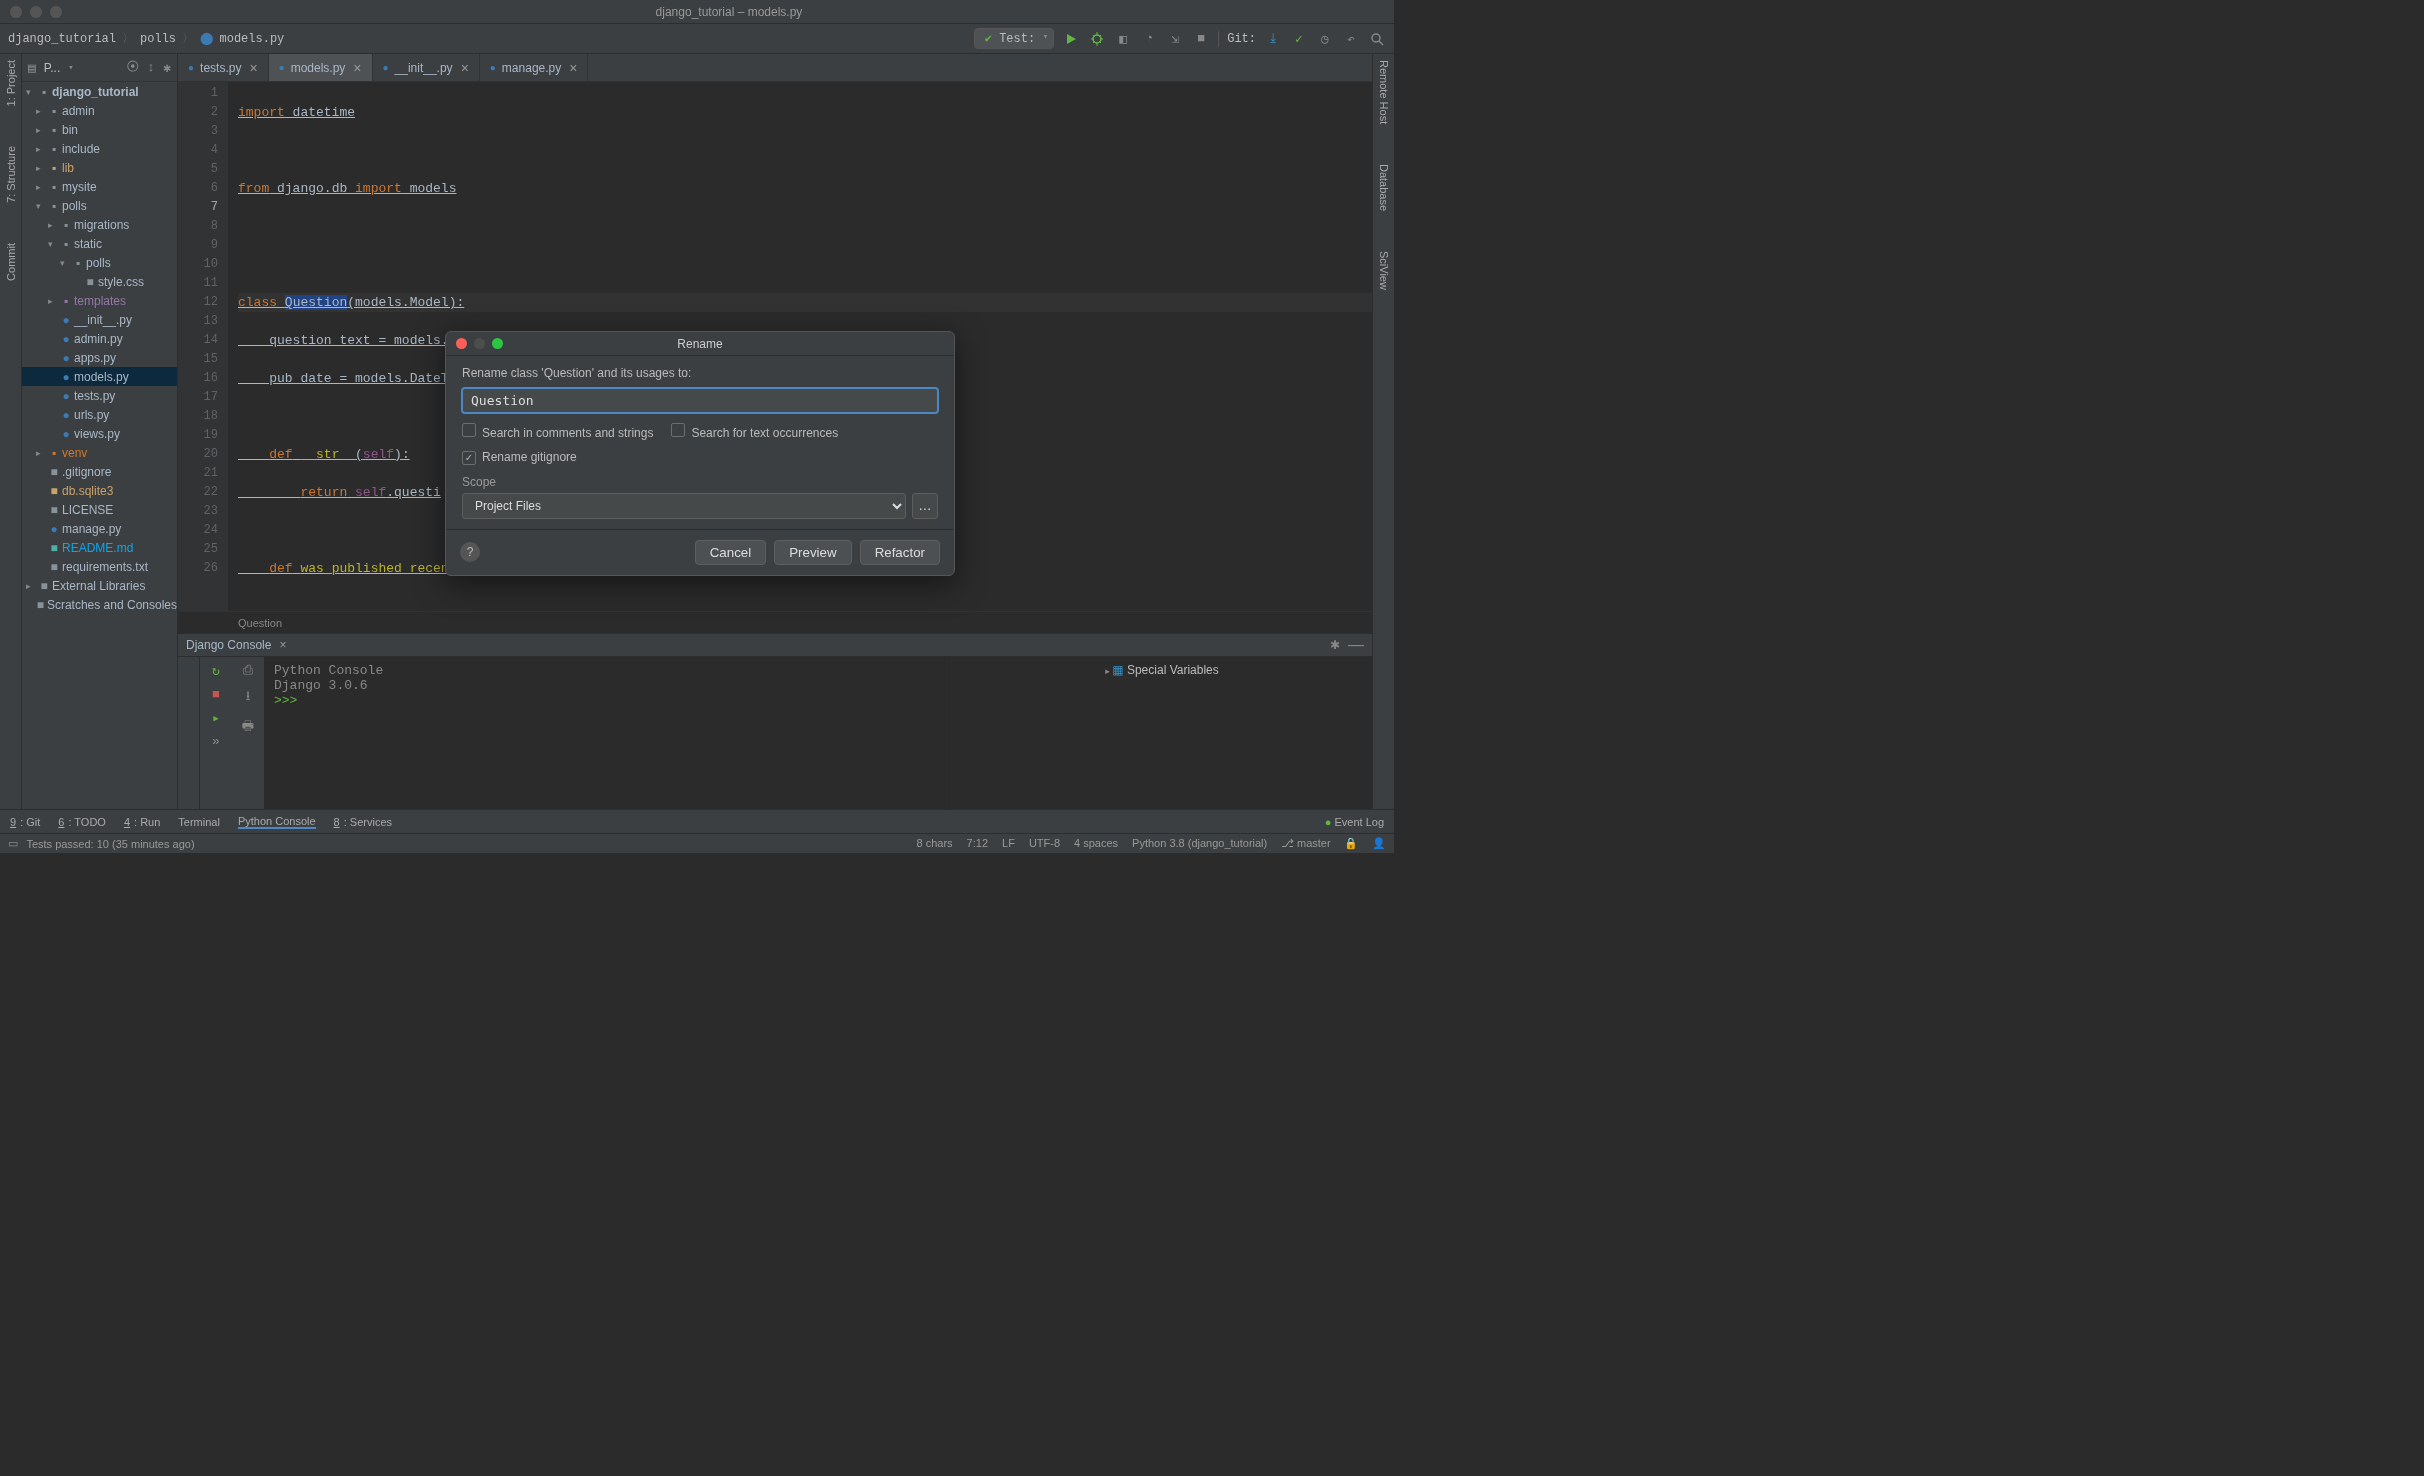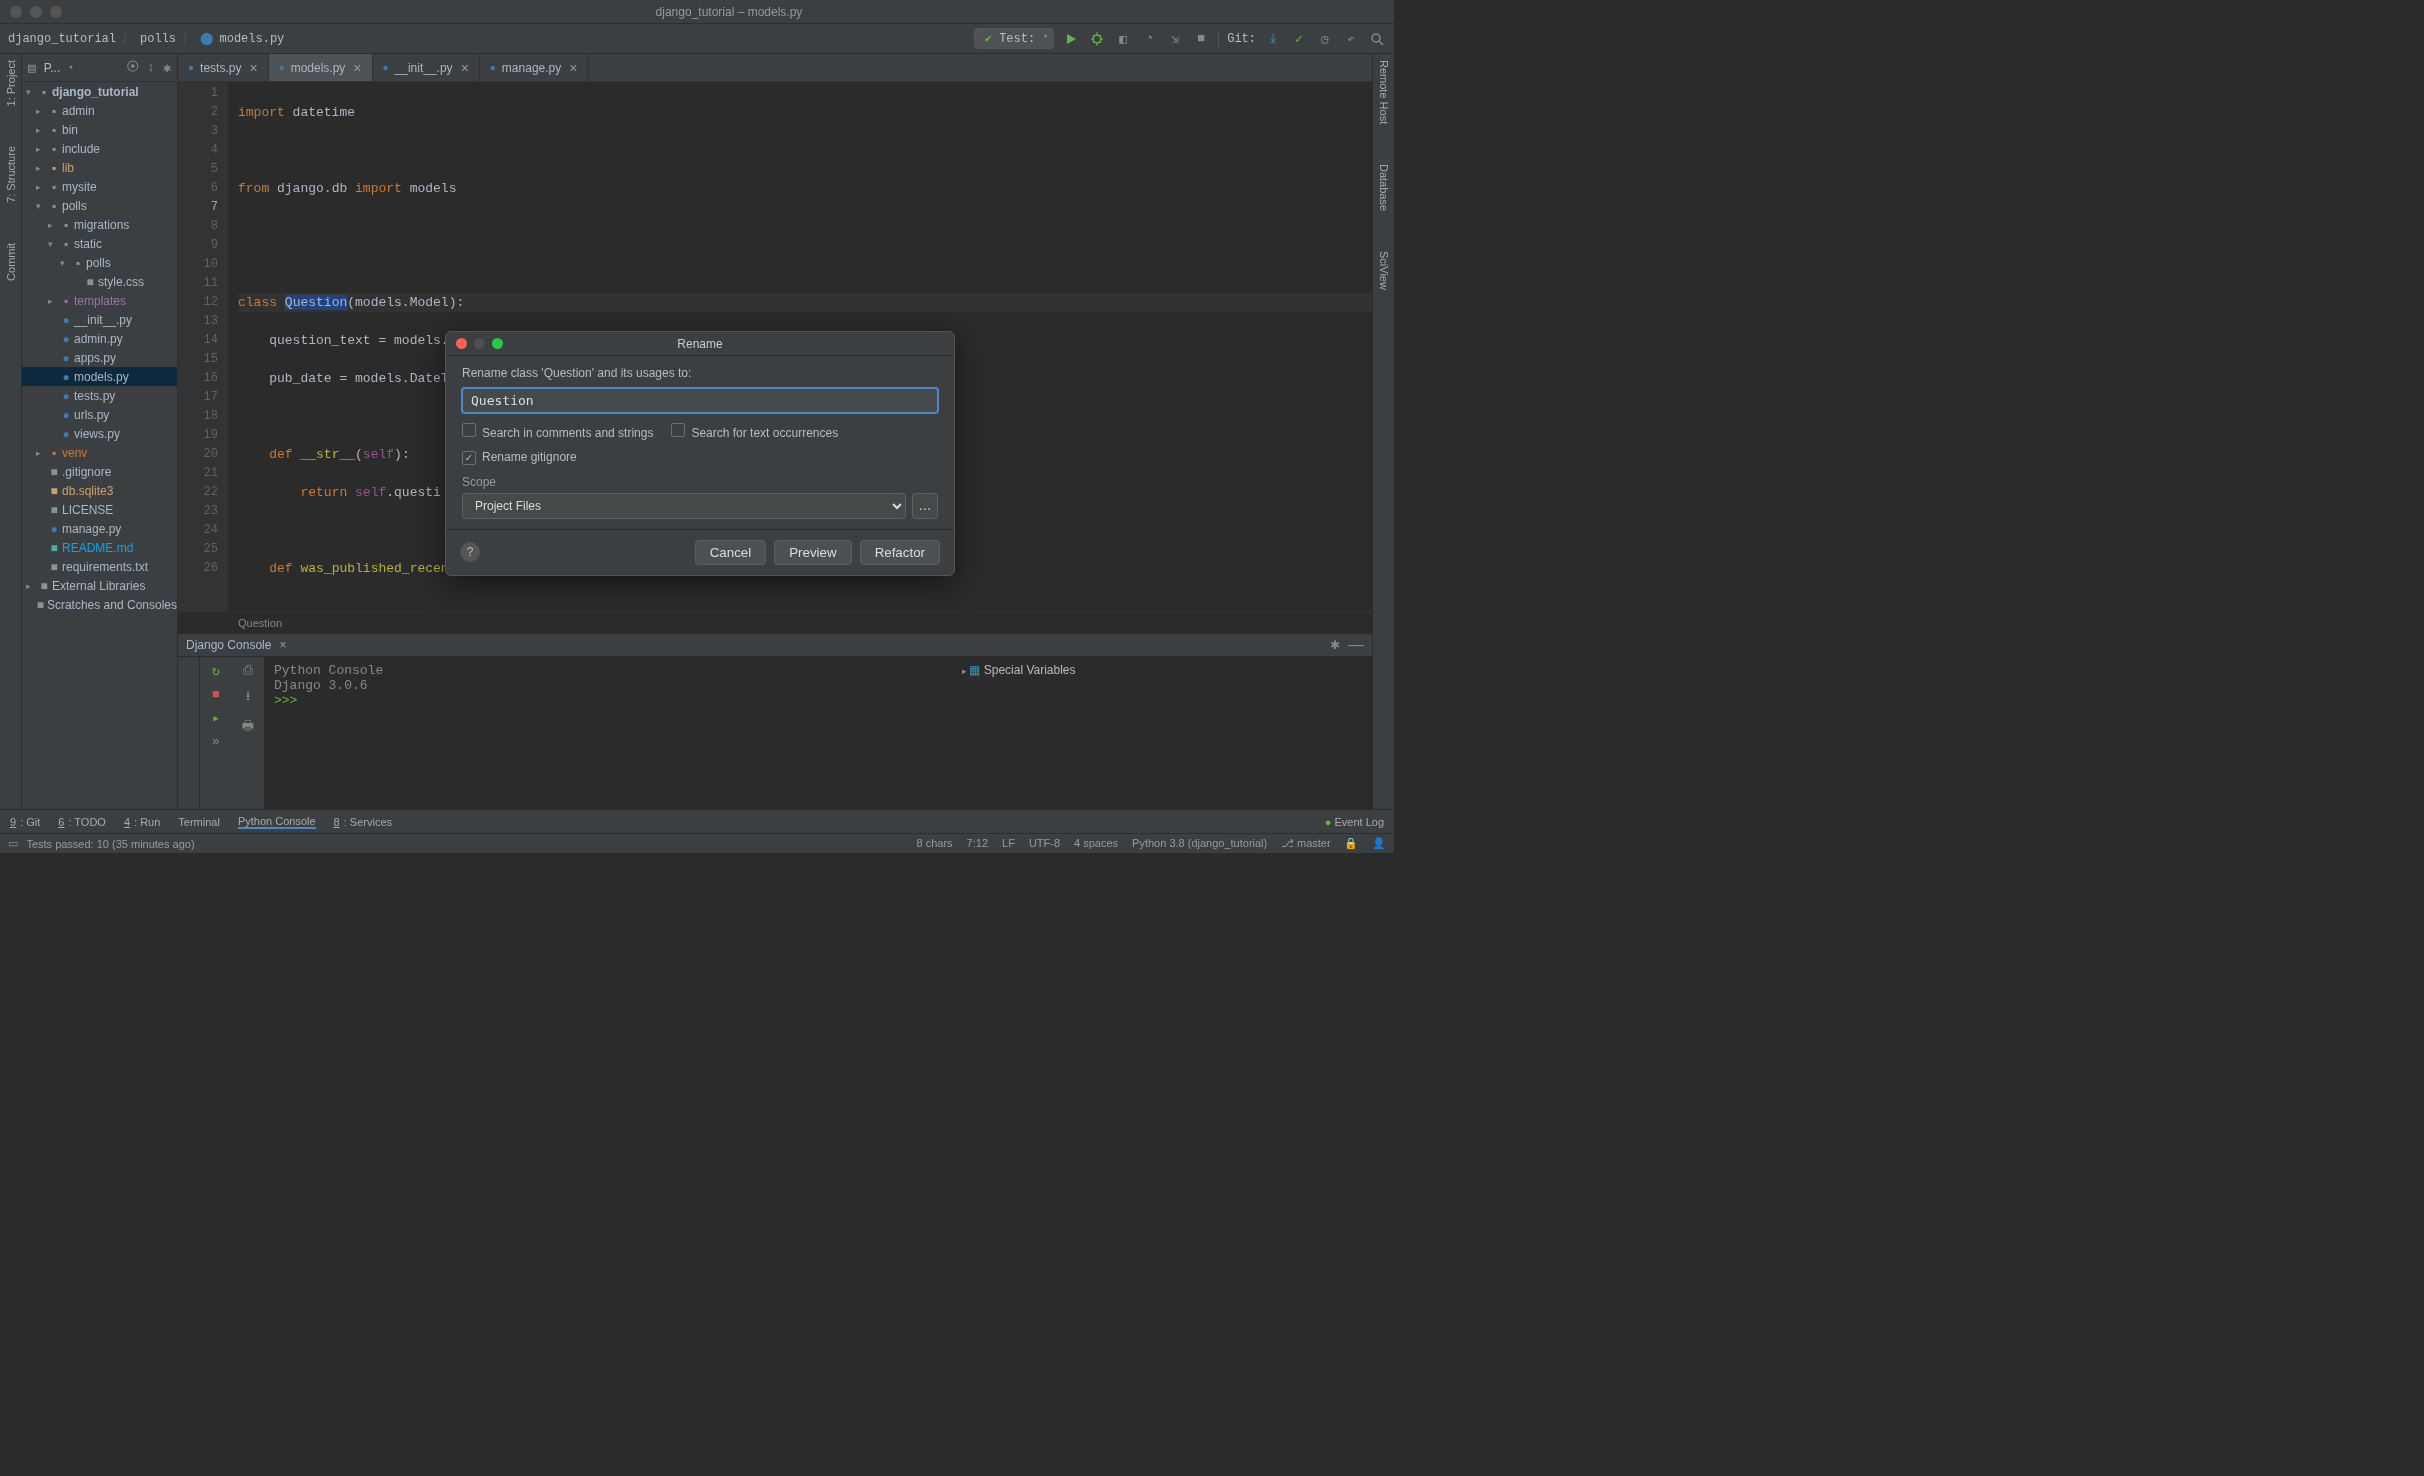--- a/index.html
+++ b/index.html
@@ -83,38 +83,38 @@
 .editor-area { flex: 1; display: flex; flex-direction: column; background: #2b2b2b; }
 .tabs { height: 28px; display: flex; align-items: stretch; background: #3c3f41; border-bottom: 1px solid #323232; }
 .tab { display: flex; align-items: center; padding: 0 10px; gap: 6px; border-right: 1px solid #323232; cursor:pointer; font-size:12px; font-family:-apple-system,sans-serif;}
 .tab.active { background: #4e5254; }
 .tab .close { color: #999; font-size: 14px; margin-left: 2px; }
 .editor-body { flex: 1; display: flex; overflow: hidden; }
 .gutter-nums { width: 50px; background: #313335; text-align: right; padding: 2px 10px 0 0; color: #606366; font-size: 12px; line-height: 19px; }
 .gutter-nums div { height: 19px; }
 .gutter-nums .hl { color: #a4a3a3; }
 .code { flex: 1; padding: 2px 0 0 10px; font-size: 13px; line-height: 19px; white-space: pre; position: relative; }
-.code-line { height: 19px; }
+.code-line { height: 19px; text-decoration: underline; }
 .kw { color: #cc7832; }
 .str { color: #6a8759; }
 .num { color: #6897bb; }
 .deco { color: #bbb529; }
 .param { color: #aa4926; }
 .self { color: #94558d; }
 .highlight-line { background: #323232; }
 .sel-word { background: #214283; }
 .crumb-bar { height: 22px; padding-left: 60px; display:flex; align-items:center; color:#888; font-size:11px; font-family:-apple-system,sans-serif; border-top:1px solid #323232; }
 
 .bottom-panels { height: 176px; display:flex; flex-direction: column; }
 .console-tabs { height: 24px; background:#3c3f41; border-top:1px solid #2d2d2d; border-bottom:1px solid #2d2d2d; display:flex; align-items:center; padding:0 8px; gap:8px; font-family:-apple-system,sans-serif; font-size:12px;}
 .console-body { flex:1; display:flex; background:#2b2b2b;}
 .console-left-gutter { width:22px; background:#3c3f41; border-right:1px solid #2d2d2d;}
 .console-toolbtns { width:32px; background:#3c3f41; display:flex; flex-direction:column; align-items:center; gap:8px; padding-top:6px;}
 .console-content { flex:1; padding:6px 10px; color:#888; font-size:13px; border-right:1px solid #2d2d2d;}
-.console-right { width:420px; padding:6px 10px; font-family:-apple-system,sans-serif; font-size:12px; color:#bbb;}
+.console-right { width:420px; padding:6px 10px; font-family:-apple-system,sans-serif; font-size:12px; color:#bbb;text-align:center;}
 
 .tool-window-bar { height: 24px; background:#3c3f41; border-top:1px solid #2d2d2d; display:flex; align-items:center; padding:0 10px; gap:18px; font-family:-apple-system,sans-serif; font-size:11px; color:#aaa;}
 .tool-window-bar .tw { cursor:pointer; display:flex; align-items:center; gap:4px;}
 .tool-window-bar .tw.active { border-bottom: 2px solid #4a88c7; }
 .statusbar { height: 20px; background:#3c3f41; border-top:1px solid #2d2d2d; display:flex; align-items:center; padding:0 8px; font-family:-apple-system,sans-serif; font-size:11px; color:#999;}
 .statusbar .right { margin-left:auto; display:flex; gap:14px;}
 
 .dialog {
   position: absolute;
   left: 445px; top: 331px;

